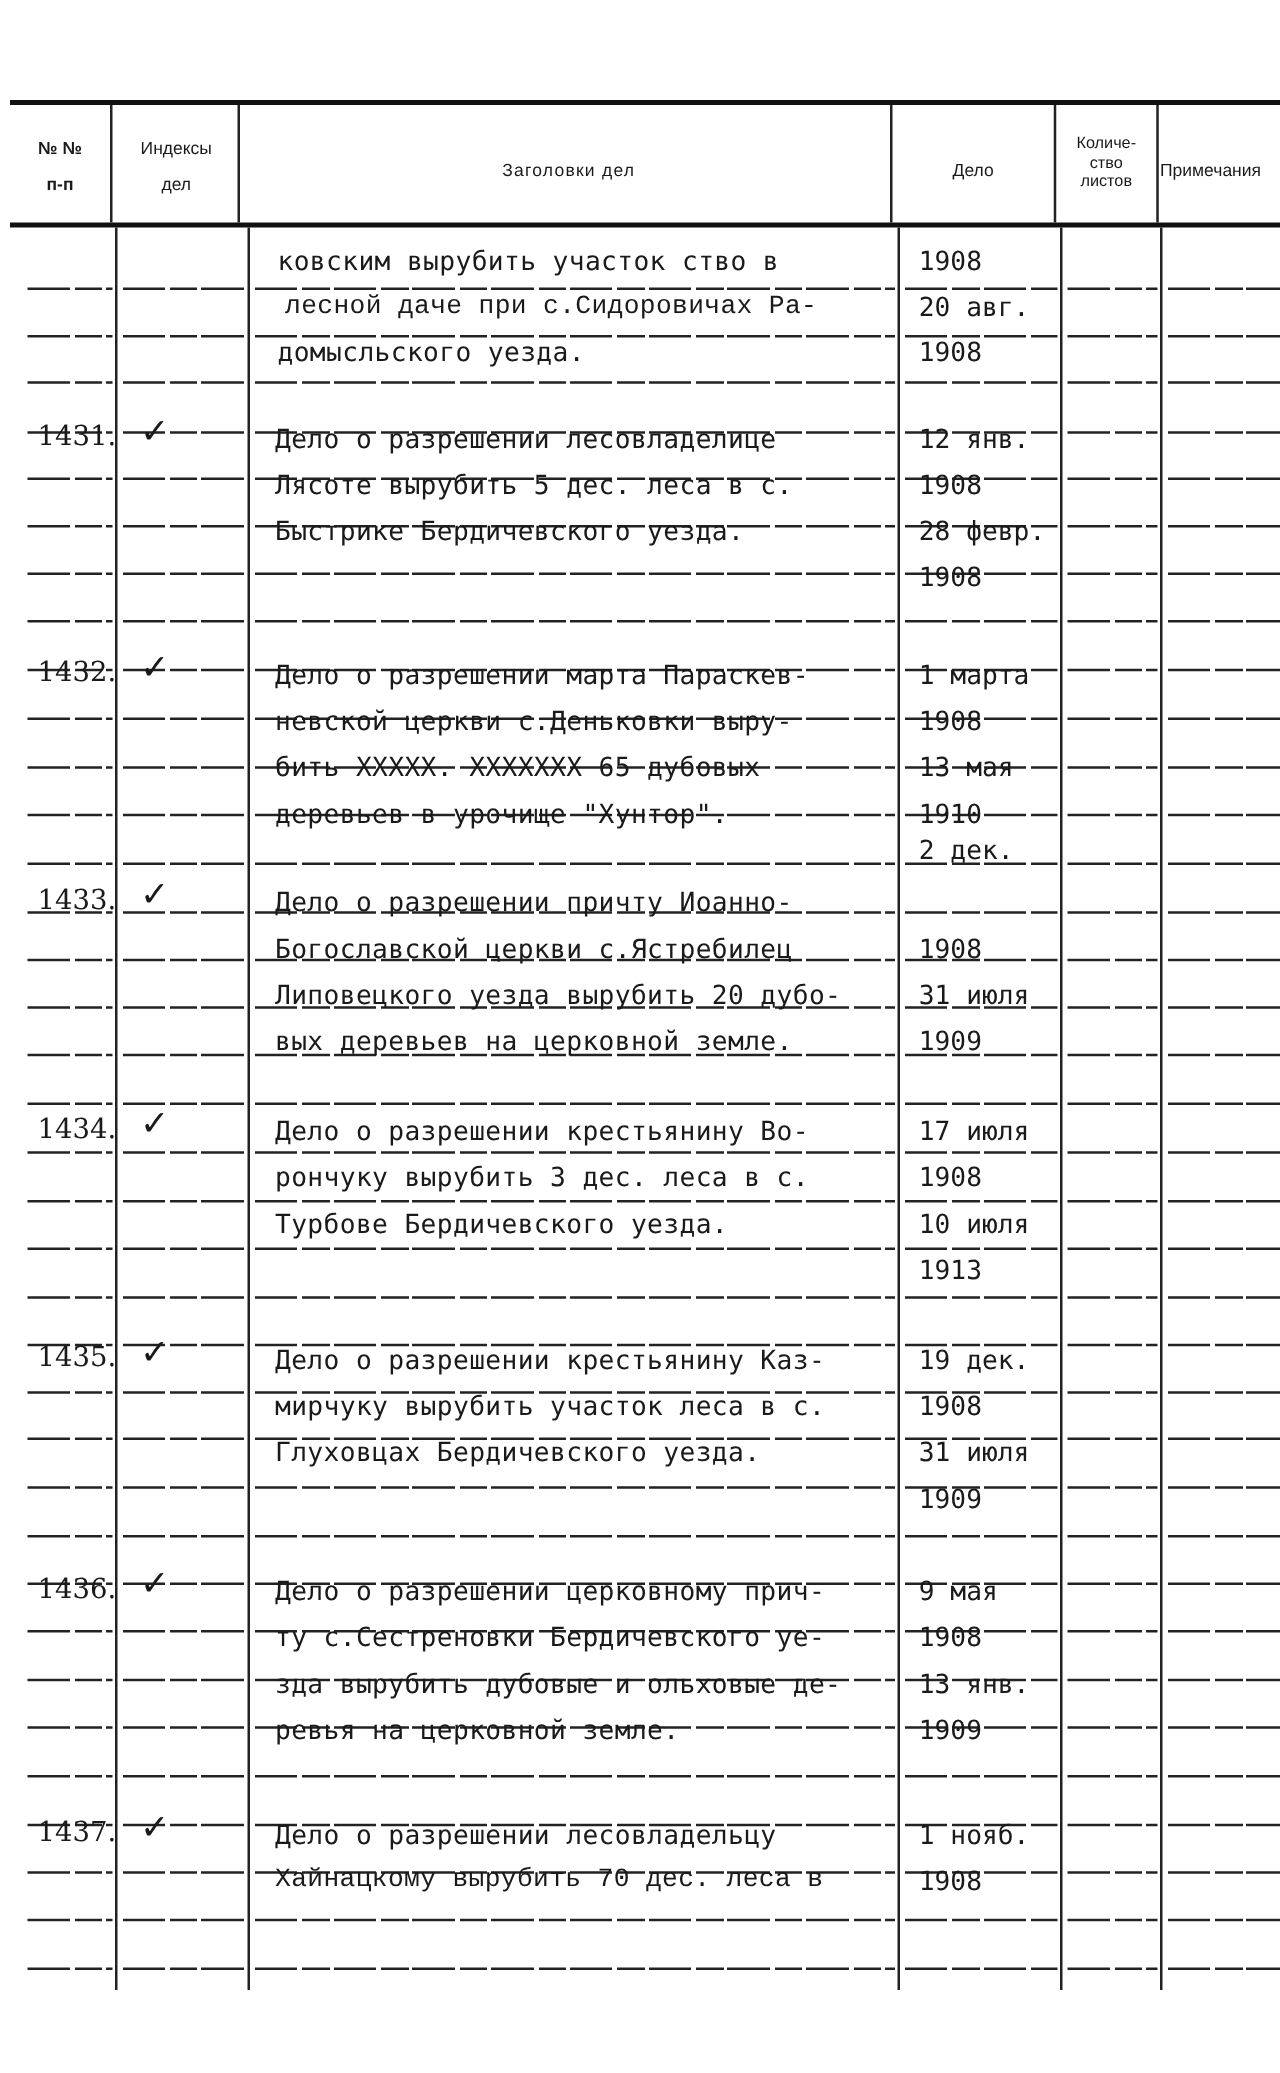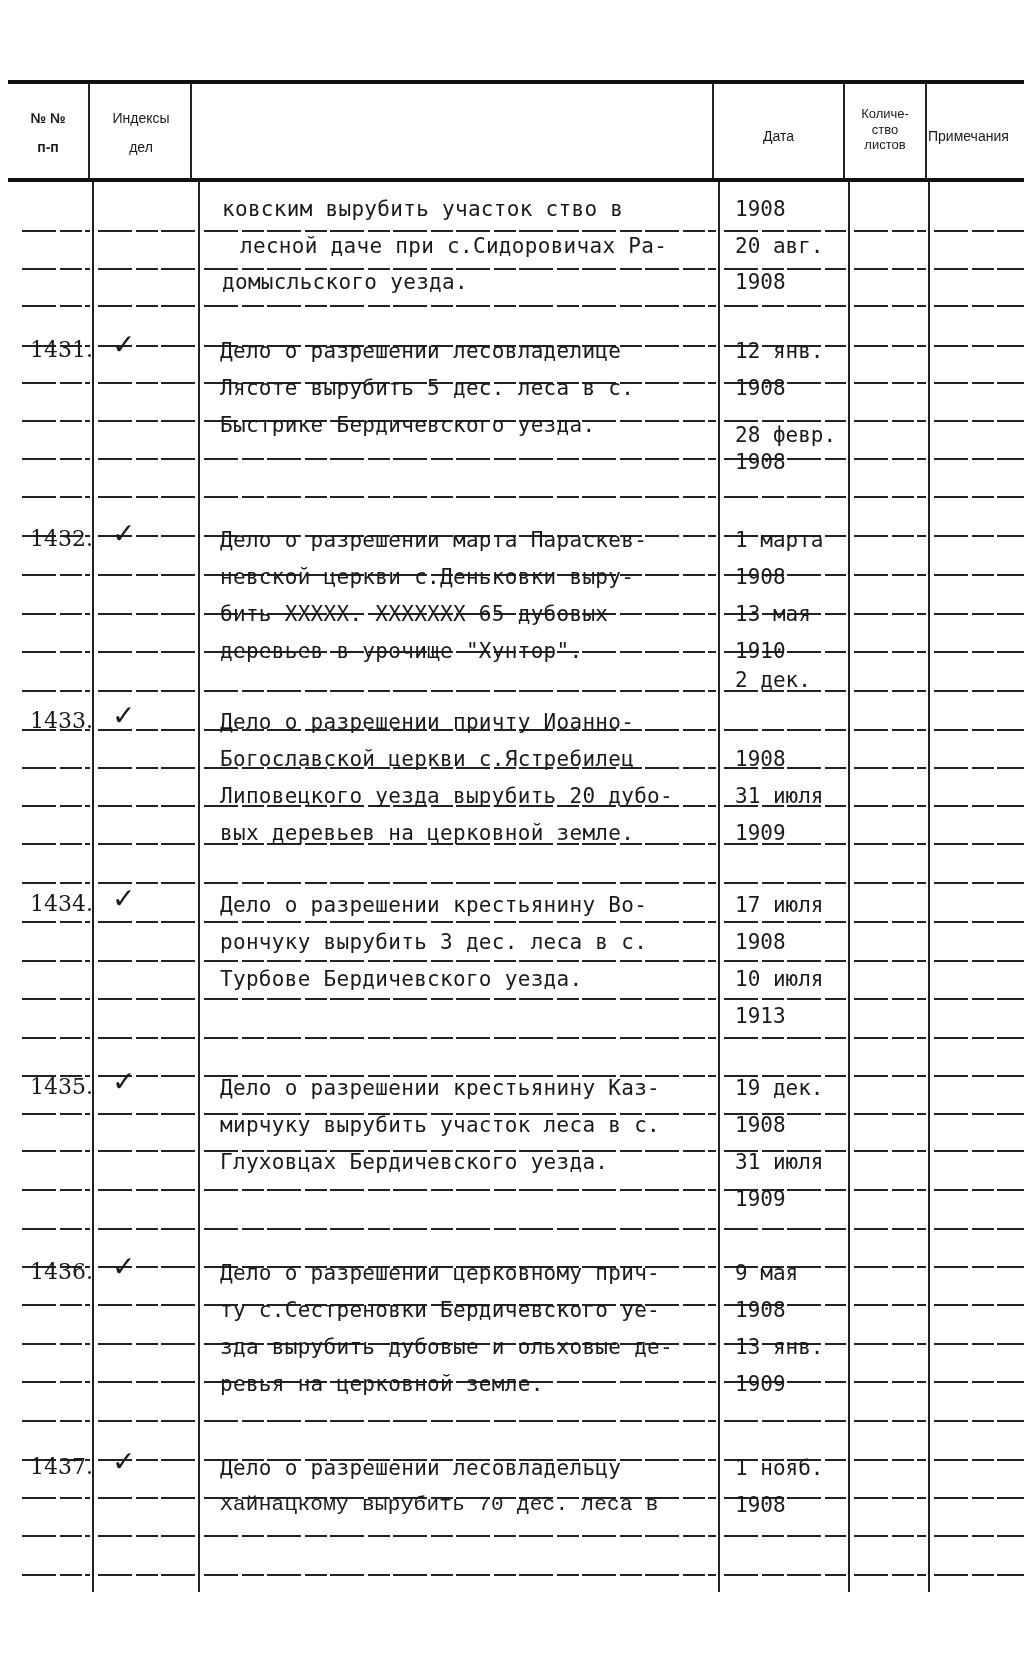--- a/index.html
+++ b/index.html
@@ -29,21 +29,22 @@
   <div class="vline" style="left:925px; top:84px; height:94px;"></div>
 
   <div class="hdr" style="left:18px; top:110px; width:60px; font-weight:bold;">
     <div>№ №</div>
     <div style="margin-top:12px;">п-п</div>
   </div>
   <div class="hdr" style="left:96px; top:110px; width:90px;">
     <div>Индексы</div>
     <div style="margin-top:12px;">дел</div>
   </div>
-  <div class="hdr" style="left:716px; top:128px; width:125px;">Дата</div>
+  <div class="hdr" style="left:200px; top:128px; width:510px; letter-spacing:1px;">Заголовки дел</div>
+  <div class="hdr" style="left:716px; top:128px; width:125px;">Дело</div>
   <div class="hdr" style="left:845px; top:106px; width:80px; font-size:13px;">
     <div>Количе-</div>
     <div>ство</div>
     <div>листов</div>
   </div>
   <div class="hdr" style="left:928px; top:128px; width:110px; text-align:left;">Примечания</div>
 
   <div class="vline" style="left:92px; top:182px; height:1410px;"></div>
   <div class="vline" style="left:198px; top:182px; height:1410px;"></div>
   <div class="vline" style="left:718px; top:182px; height:1410px;"></div>
@@ -264,37 +265,37 @@
       <div class="rowline" style="left: 22px; width: 68px; top: 1574px;"></div>
       <div class="rowline" style="left: 98px; width: 98px; top: 1574px;"></div>
       <div class="rowline" style="left: 204px; width: 512px; top: 1574px;"></div>
       <div class="rowline" style="left: 724px; width: 122px; top: 1574px;"></div>
       <div class="rowline" style="left: 854px; width: 72px; top: 1574px;"></div>
       <div class="rowline" style="left: 934px; width: 90px; top: 1574px;"></div>
     </div>
 
   <div>
     <div class="cell" style="left:222px; top:197px;">ковским вырубить участок ство в</div>
-    <div class="cell" style="left:240px; top:234px;">лесной даче при с.Сидоровичах Ра-</div>
+    <div class="cell" style="left:228px; top:234px;font-family:Liberation Mono, monospace;">лесной даче при с.Сидоровичах Ра-</div>
     <div class="cell" style="left:222px; top:270px;">домысльского уезда.</div>
     <div class="date" style="left:735px; top:197px;">1908</div>
     <div class="date" style="left:735px; top:234px;">20 авг.</div>
     <div class="date" style="left:735px; top:270px;">1908</div>
   </div>
 
   <div id="records">
       <div>
         <div class="num" style="left: 30px; top: 337px;">1431.</div>
         <div class="check" style="left: 112px; top: 331px;">✓</div>
         <div class="cell" style="left: 220px; top: 339px;">Дело о разрешении лесовладелице</div>
         <div class="cell" style="left: 220px; top: 376px;">Лясоте вырубить 5 дес. леса в с.</div>
         <div class="cell" style="left: 220px; top: 413px;">Быстрике Бердичевского уезда.</div>
         <div class="date" style="left: 735px; top: 339px;">12 янв.</div>
         <div class="date" style="left: 735px; top: 376px;">1908</div>
-        <div class="date" style="left: 735px; top: 413px; margin-top: 10px;">28 февр.</div>
+        <div class="date" style="left: 735px; top: 413px;">28 февр.</div>
         <div class="date" style="left: 735px; top: 450px;">1908</div>
         <div class="cell" style="left: 860px; top: 339px;"></div>
         <div class="cell" style="left: 940px; top: 339px;"></div>
       </div>
       <div>
         <div class="num" style="left: 30px; top: 526px;">1432.</div>
         <div class="check" style="left: 112px; top: 520px;">✓</div>
         <div class="cell" style="left: 220px; top: 528px;">Дело о разрешении марта Параскев-</div>
         <div class="cell" style="left: 220px; top: 565px;">невской церкви с.Деньковки выру-</div>
         <div class="cell" style="left: 220px; top: 602px;">бить ХХХХХ. ХХХХХХХ 65 дубовых</div>

